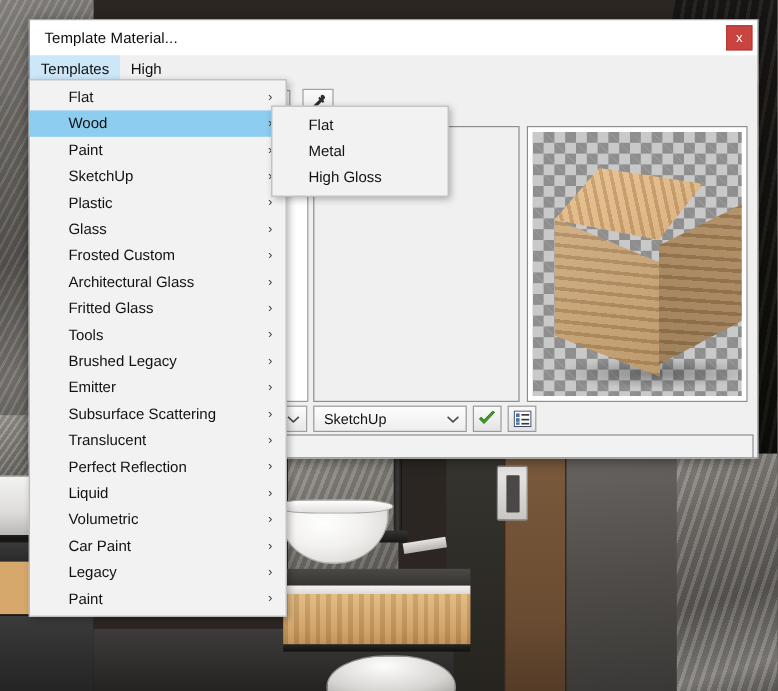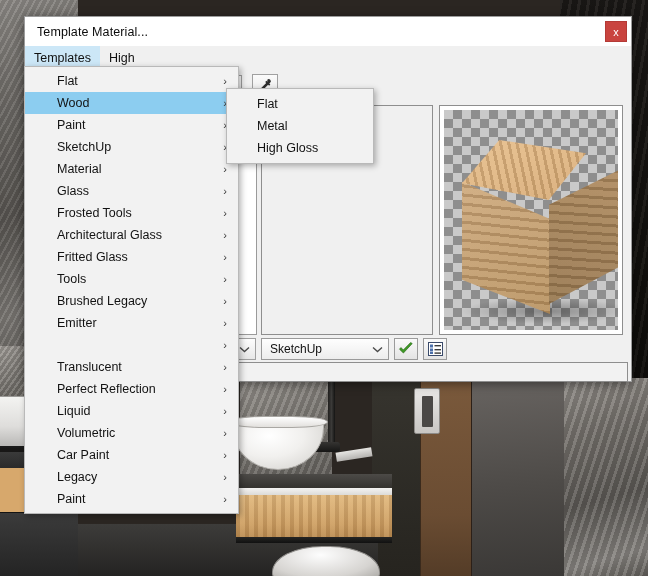--- a/index.html
+++ b/index.html
@@ -435,29 +435,29 @@
     </div>
     <div class="mi">
       <span>Paint</span>
       <span class="arrow">›</span>
     </div>
     <div class="mi">
       <span>SketchUp</span>
       <span class="arrow">›</span>
     </div>
     <div class="mi">
-      <span>Material</span>
+      <span>Plastic</span>
       <span class="arrow">›</span>
     </div>
     <div class="mi">
       <span>Glass</span>
       <span class="arrow">›</span>
     </div>
     <div class="mi">
-      <span>Frosted Tools</span>
+      <span>Frosted Custom</span>
       <span class="arrow">›</span>
     </div>
     <div class="mi">
       <span>Architectural Glass</span>
       <span class="arrow">›</span>
     </div>
     <div class="mi">
       <span>Fritted Glass</span>
       <span class="arrow">›</span>
     </div>
@@ -467,20 +467,21 @@
     </div>
     <div class="mi">
       <span>Brushed Legacy</span>
       <span class="arrow">›</span>
     </div>
     <div class="mi">
       <span>Emitter</span>
       <span class="arrow">›</span>
     </div>
     <div class="mi">
+      <span>Subsurface Scattering</span>
       <span class="arrow">›</span>
     </div>
     <div class="mi">
       <span>Translucent</span>
       <span class="arrow">›</span>
     </div>
     <div class="mi">
       <span>Perfect Reflection</span>
       <span class="arrow">›</span>
     </div>

